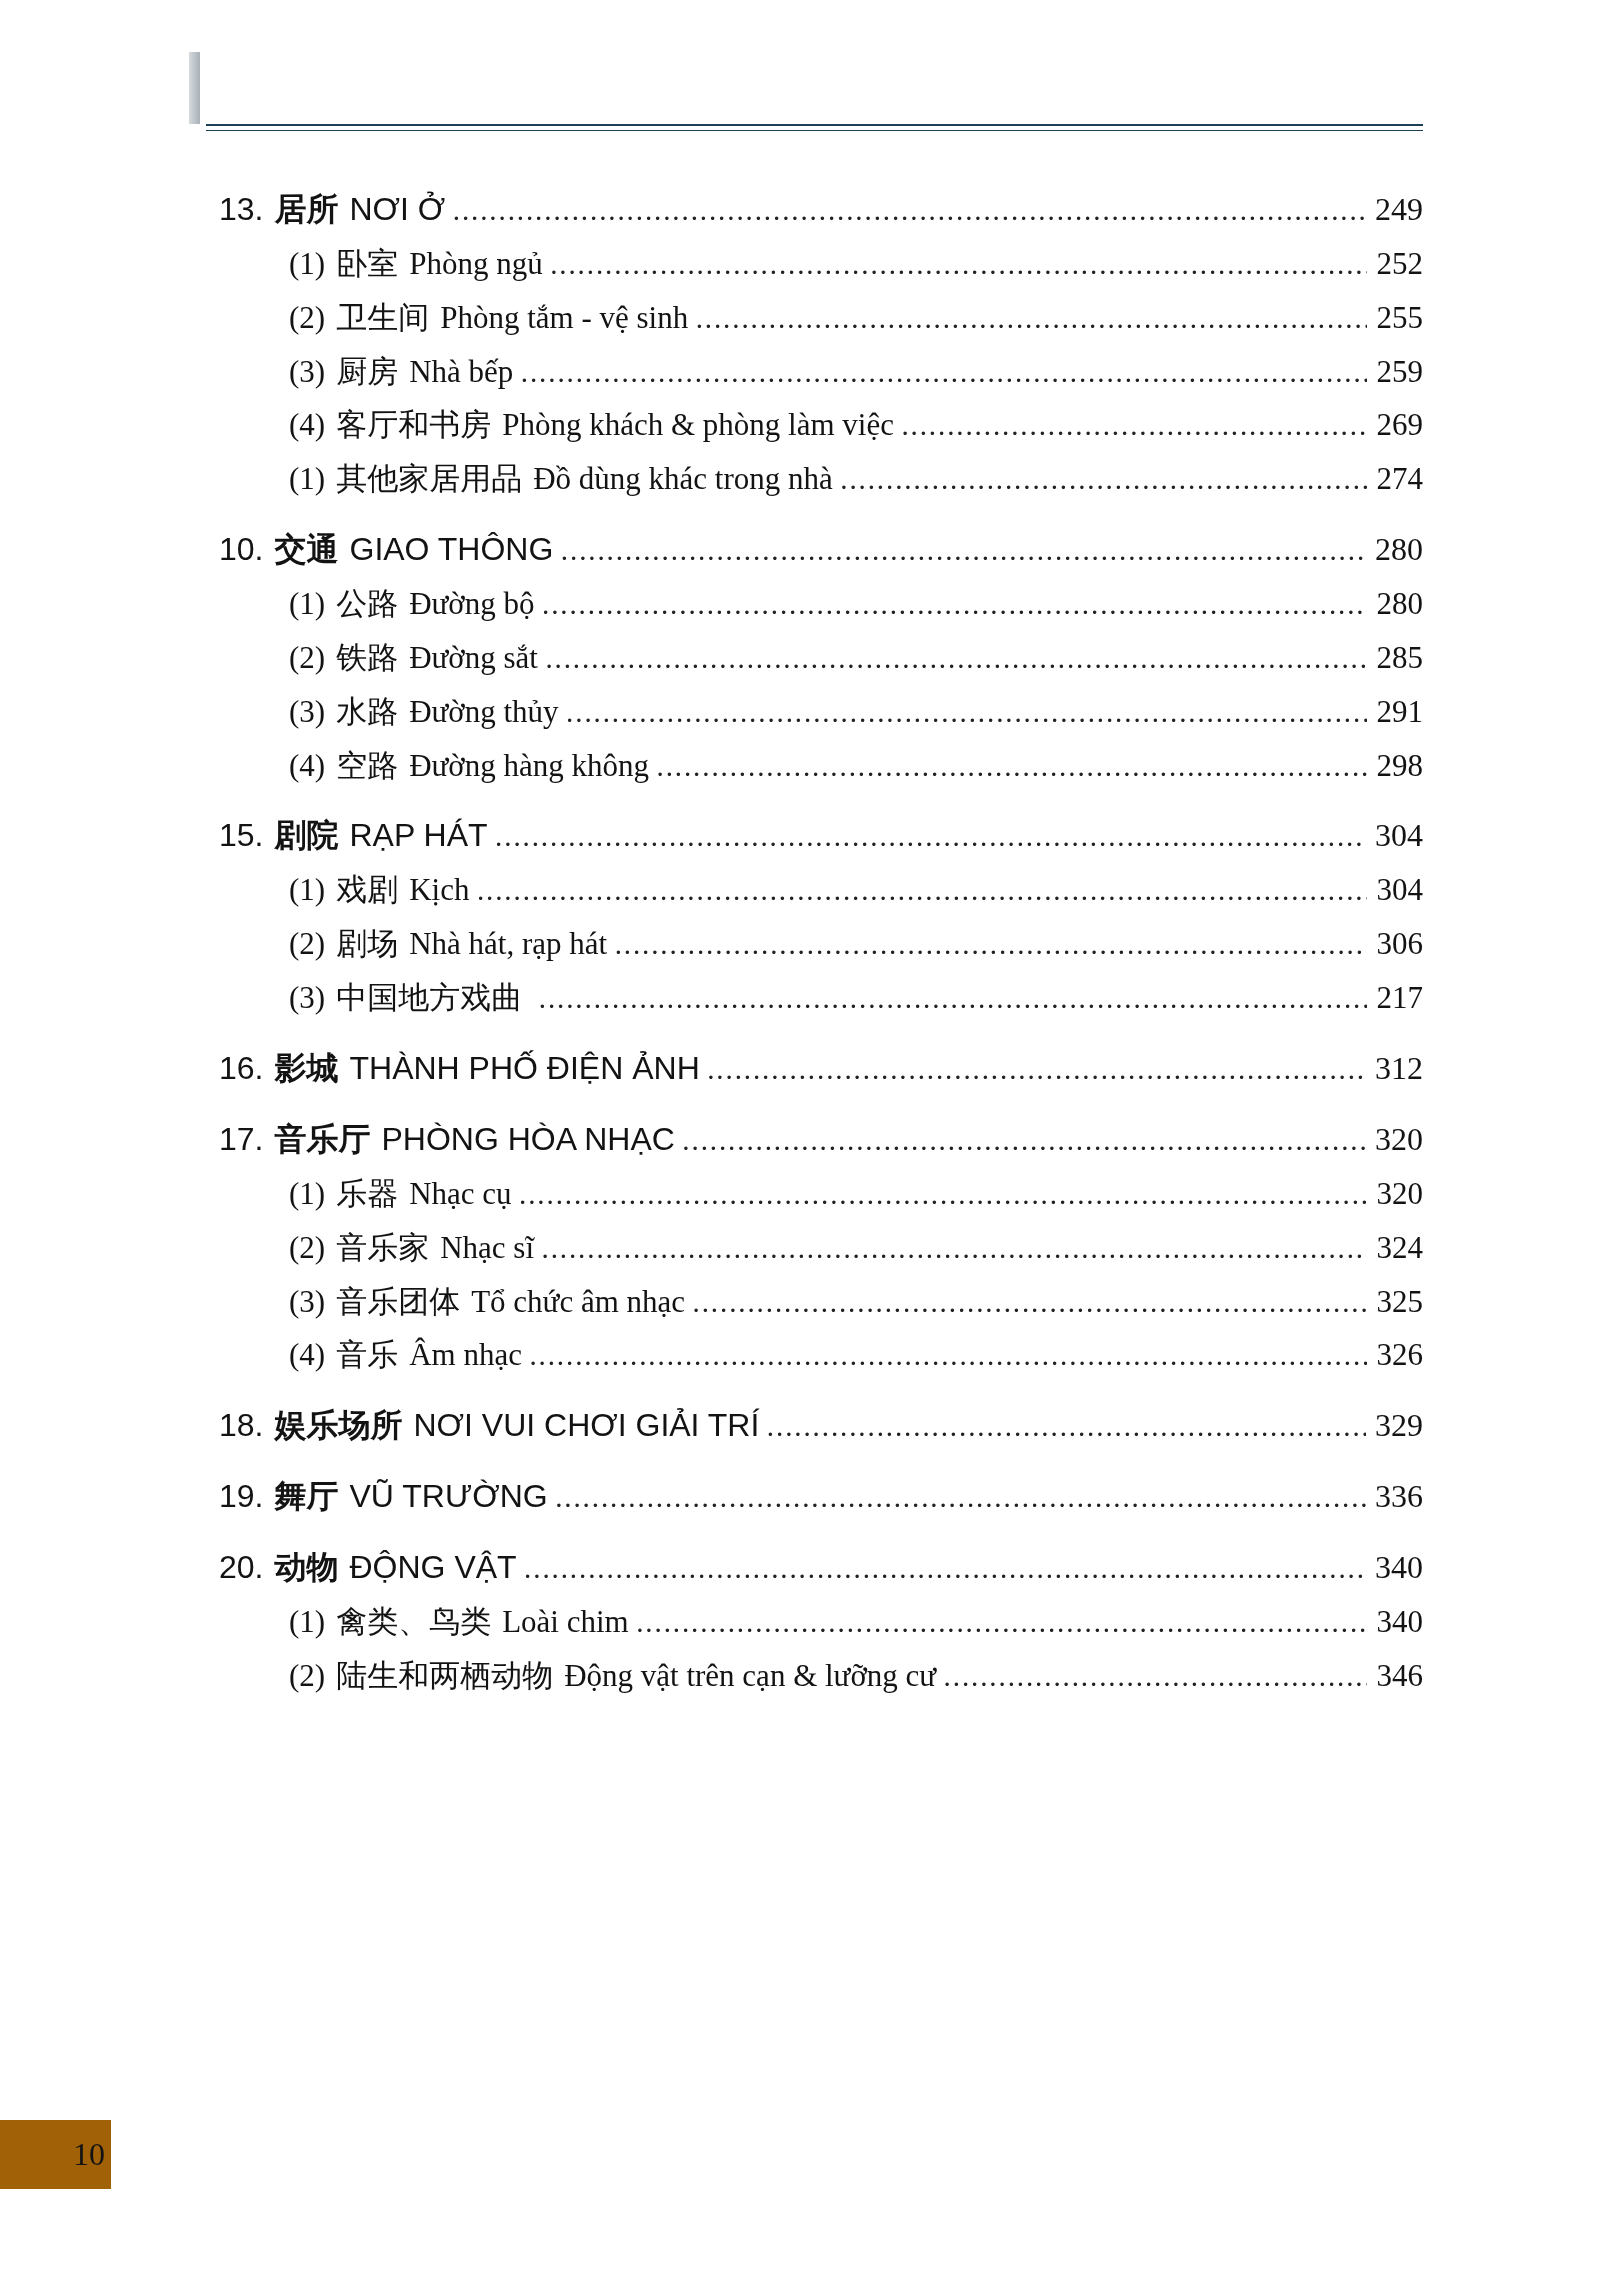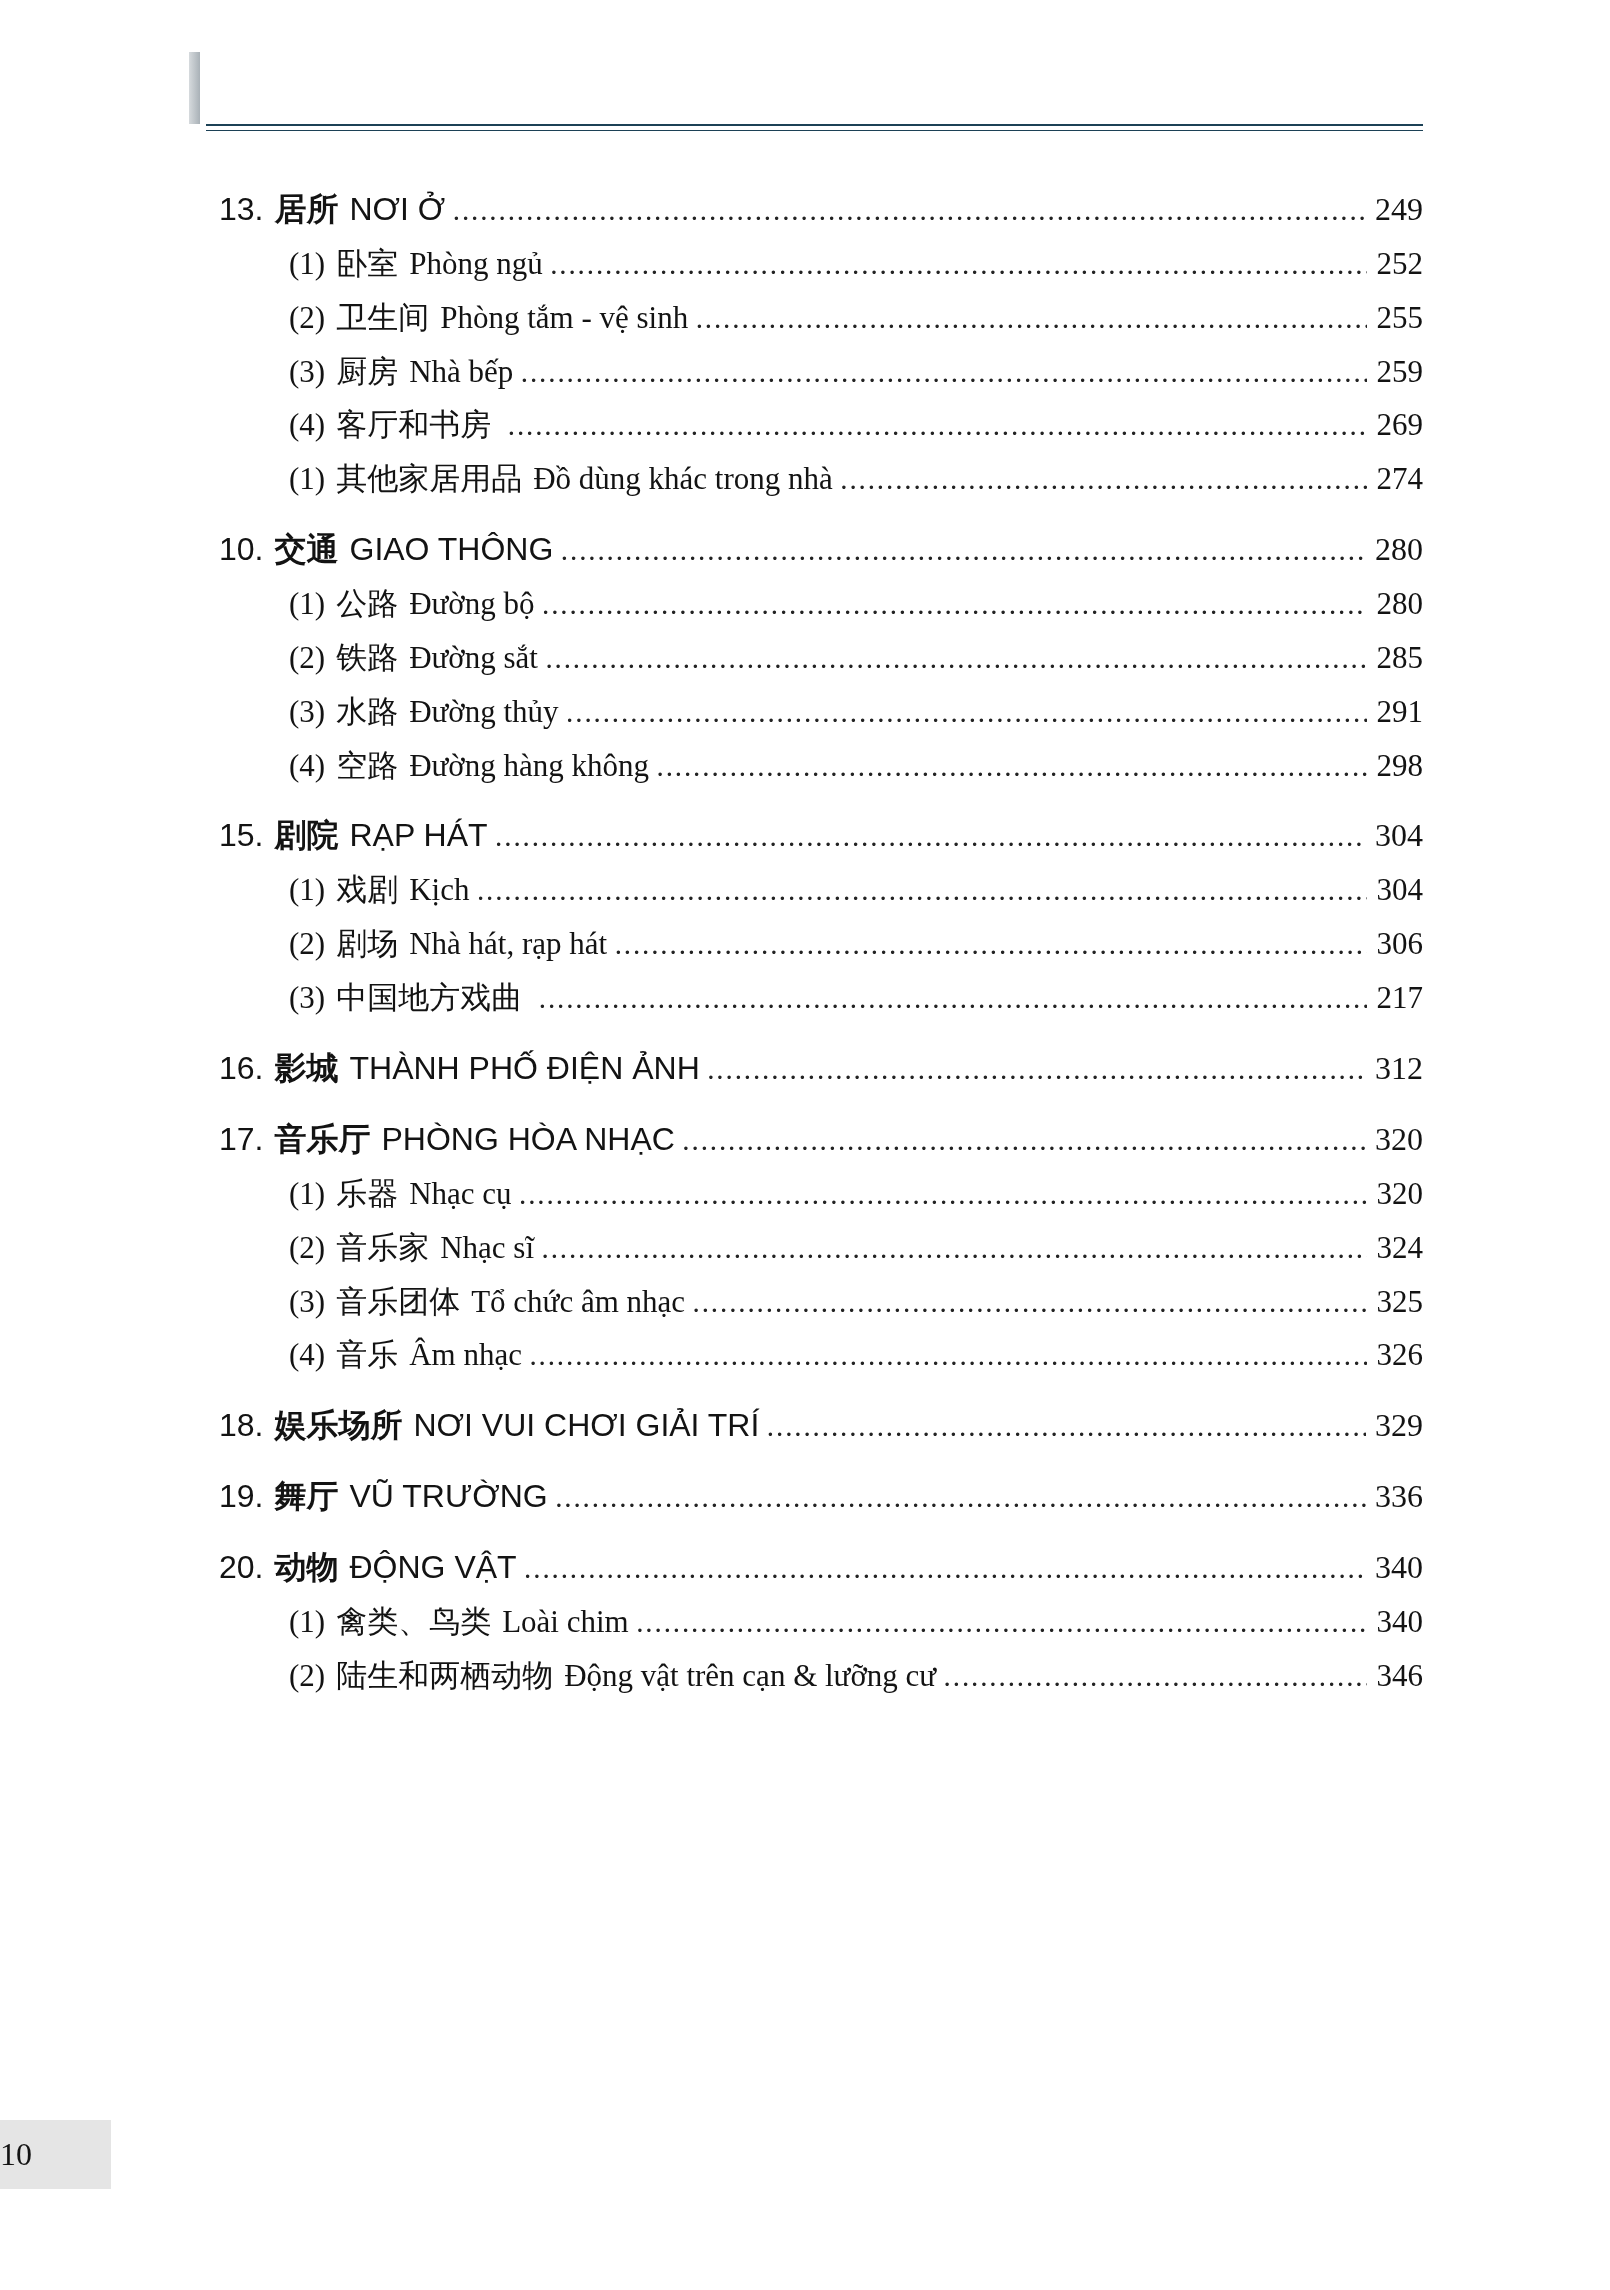--- a/index.html
+++ b/index.html
@@ -61,23 +61,23 @@
     font-family: "Liberation Serif", serif;
     font-size: 29px;
     color: #222222;
   }
   .page-num { margin-left: 1.9px; font-family: "Liberation Serif", serif; }
 
   
   .footer-box {
     position: absolute; left: 0; top: 2120px;
     width: 111px; height: 69px;
-    background: #e5e5e5;
-    display: flex; align-items: center; justify-content: flex-start;
-    padding-right: 34px; box-sizing: border-box;
+    background: #a16207;
+    display: flex; align-items: center; justify-content: flex-end;
+    padding-right: 6px; box-sizing: border-box;
   }
   .footer-page {
     font-size: 32px; color: #131313;
     font-family: "Liberation Serif", serif;
   }
 </style>
 </head>
 <body>
 
 <div class="page">
@@ -112,20 +112,21 @@
       <div class="row sub">
         <span class="num">(3)</span>
         <span class="zh">厨房</span>
         <span class="vi">Nhà bếp</span>
         <span class="dots">............................................................................................................................................................................................................................................................................................................</span>
         <span class="page-num">259</span>
       </div>
       <div class="row sub">
         <span class="num">(4)</span>
         <span class="zh">客厅和书房</span>
+        <span class="vi">Phòng khách &amp; phòng làm việc</span>
         <span class="dots">............................................................................................................................................................................................................................................................................................................</span>
         <span class="page-num">269</span>
       </div>
       <div class="row sub">
         <span class="num">(1)</span>
         <span class="zh">其他家居用品</span>
         <span class="vi">Đồ dùng khác trong nhà</span>
         <span class="dots">............................................................................................................................................................................................................................................................................................................</span>
         <span class="page-num">274</span>
       </div>

